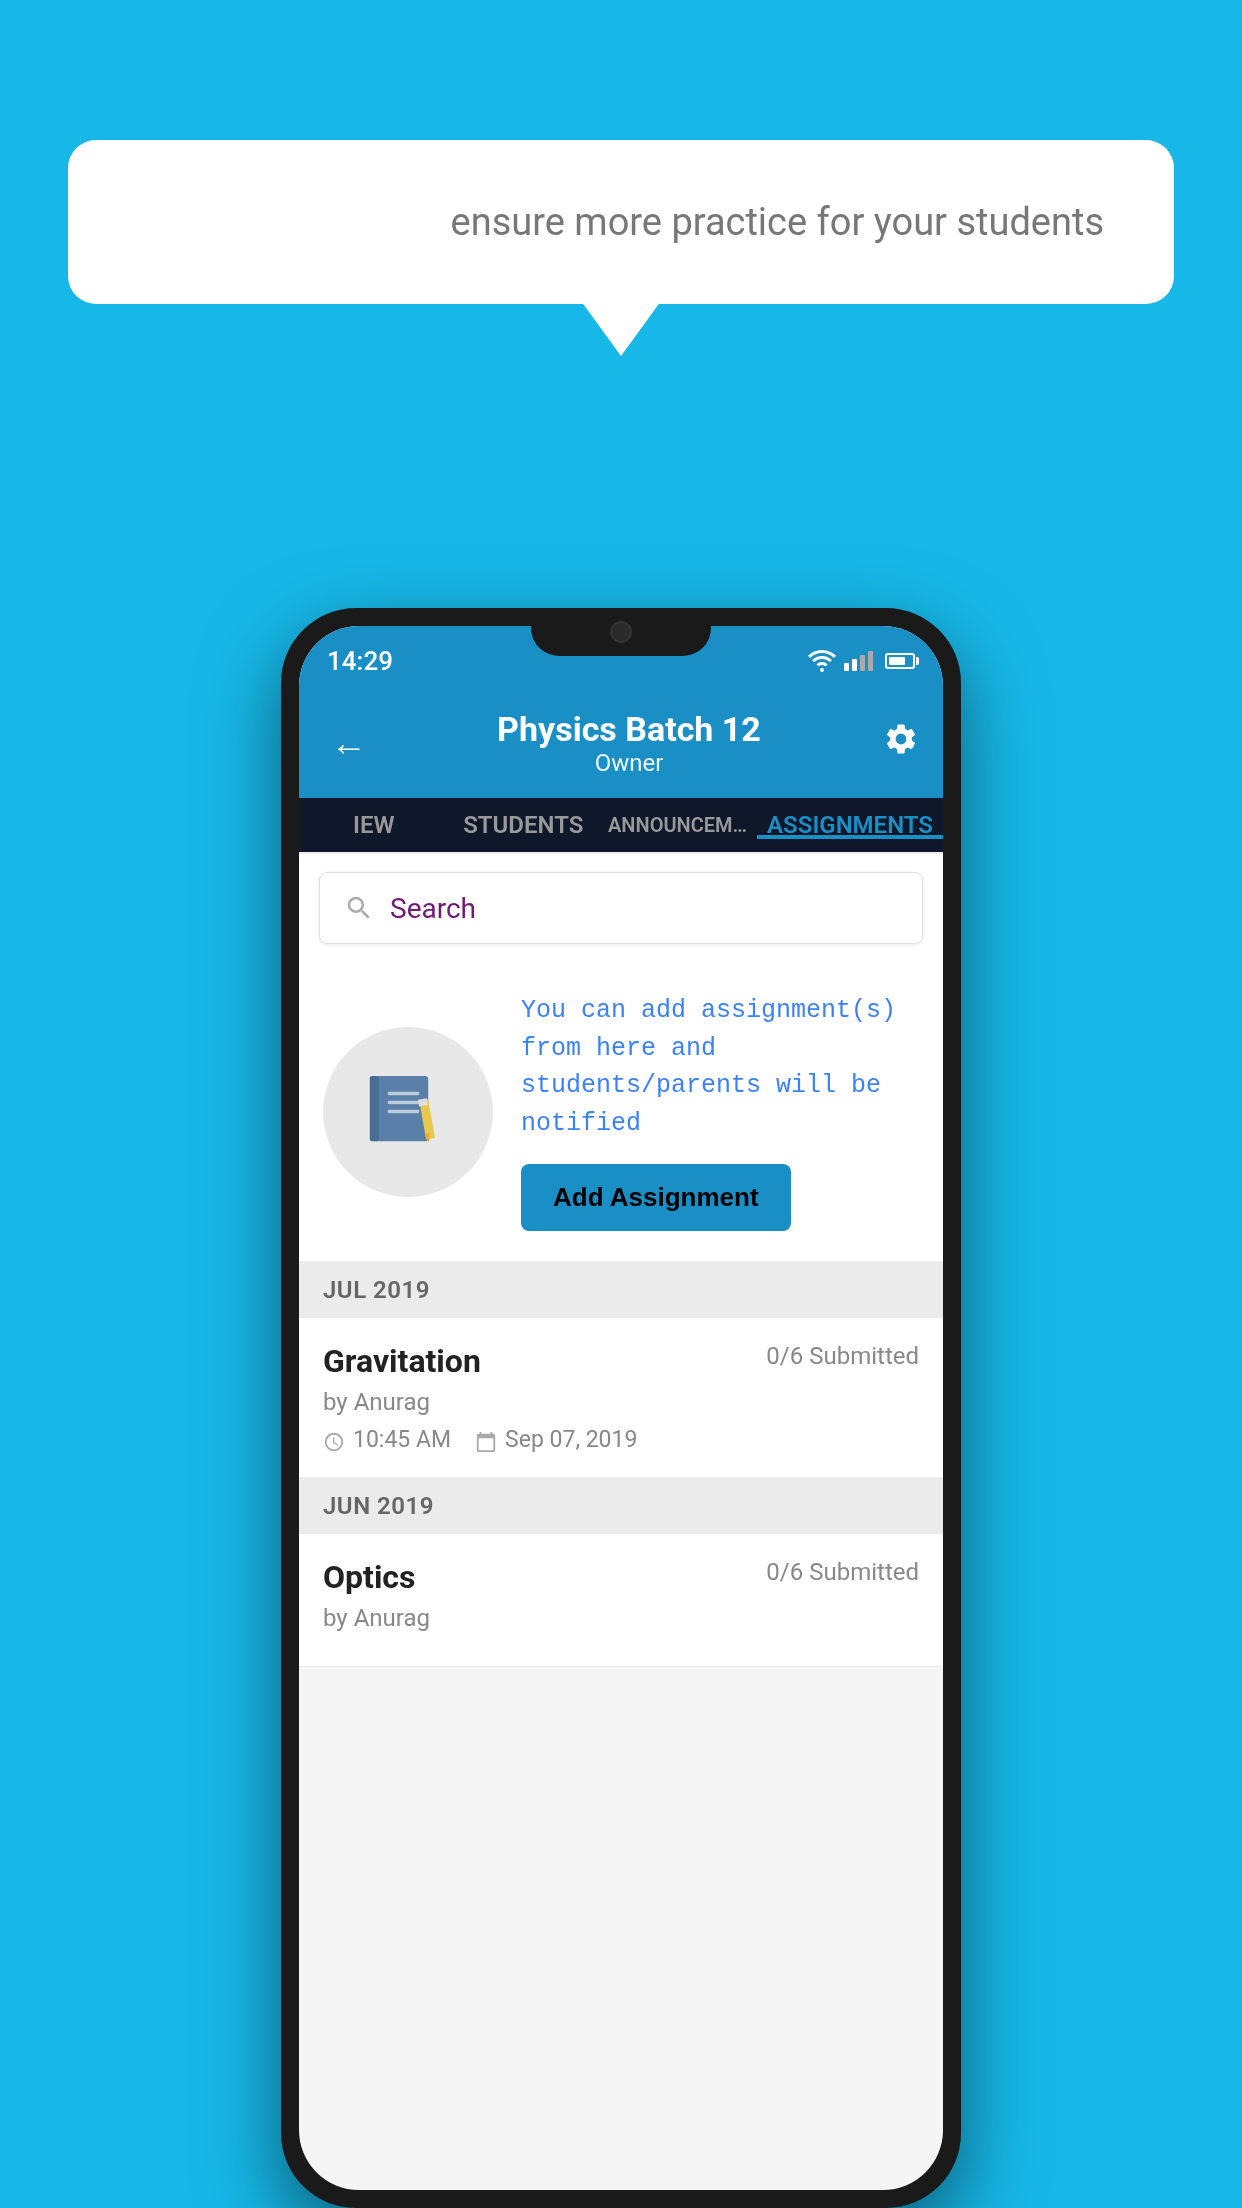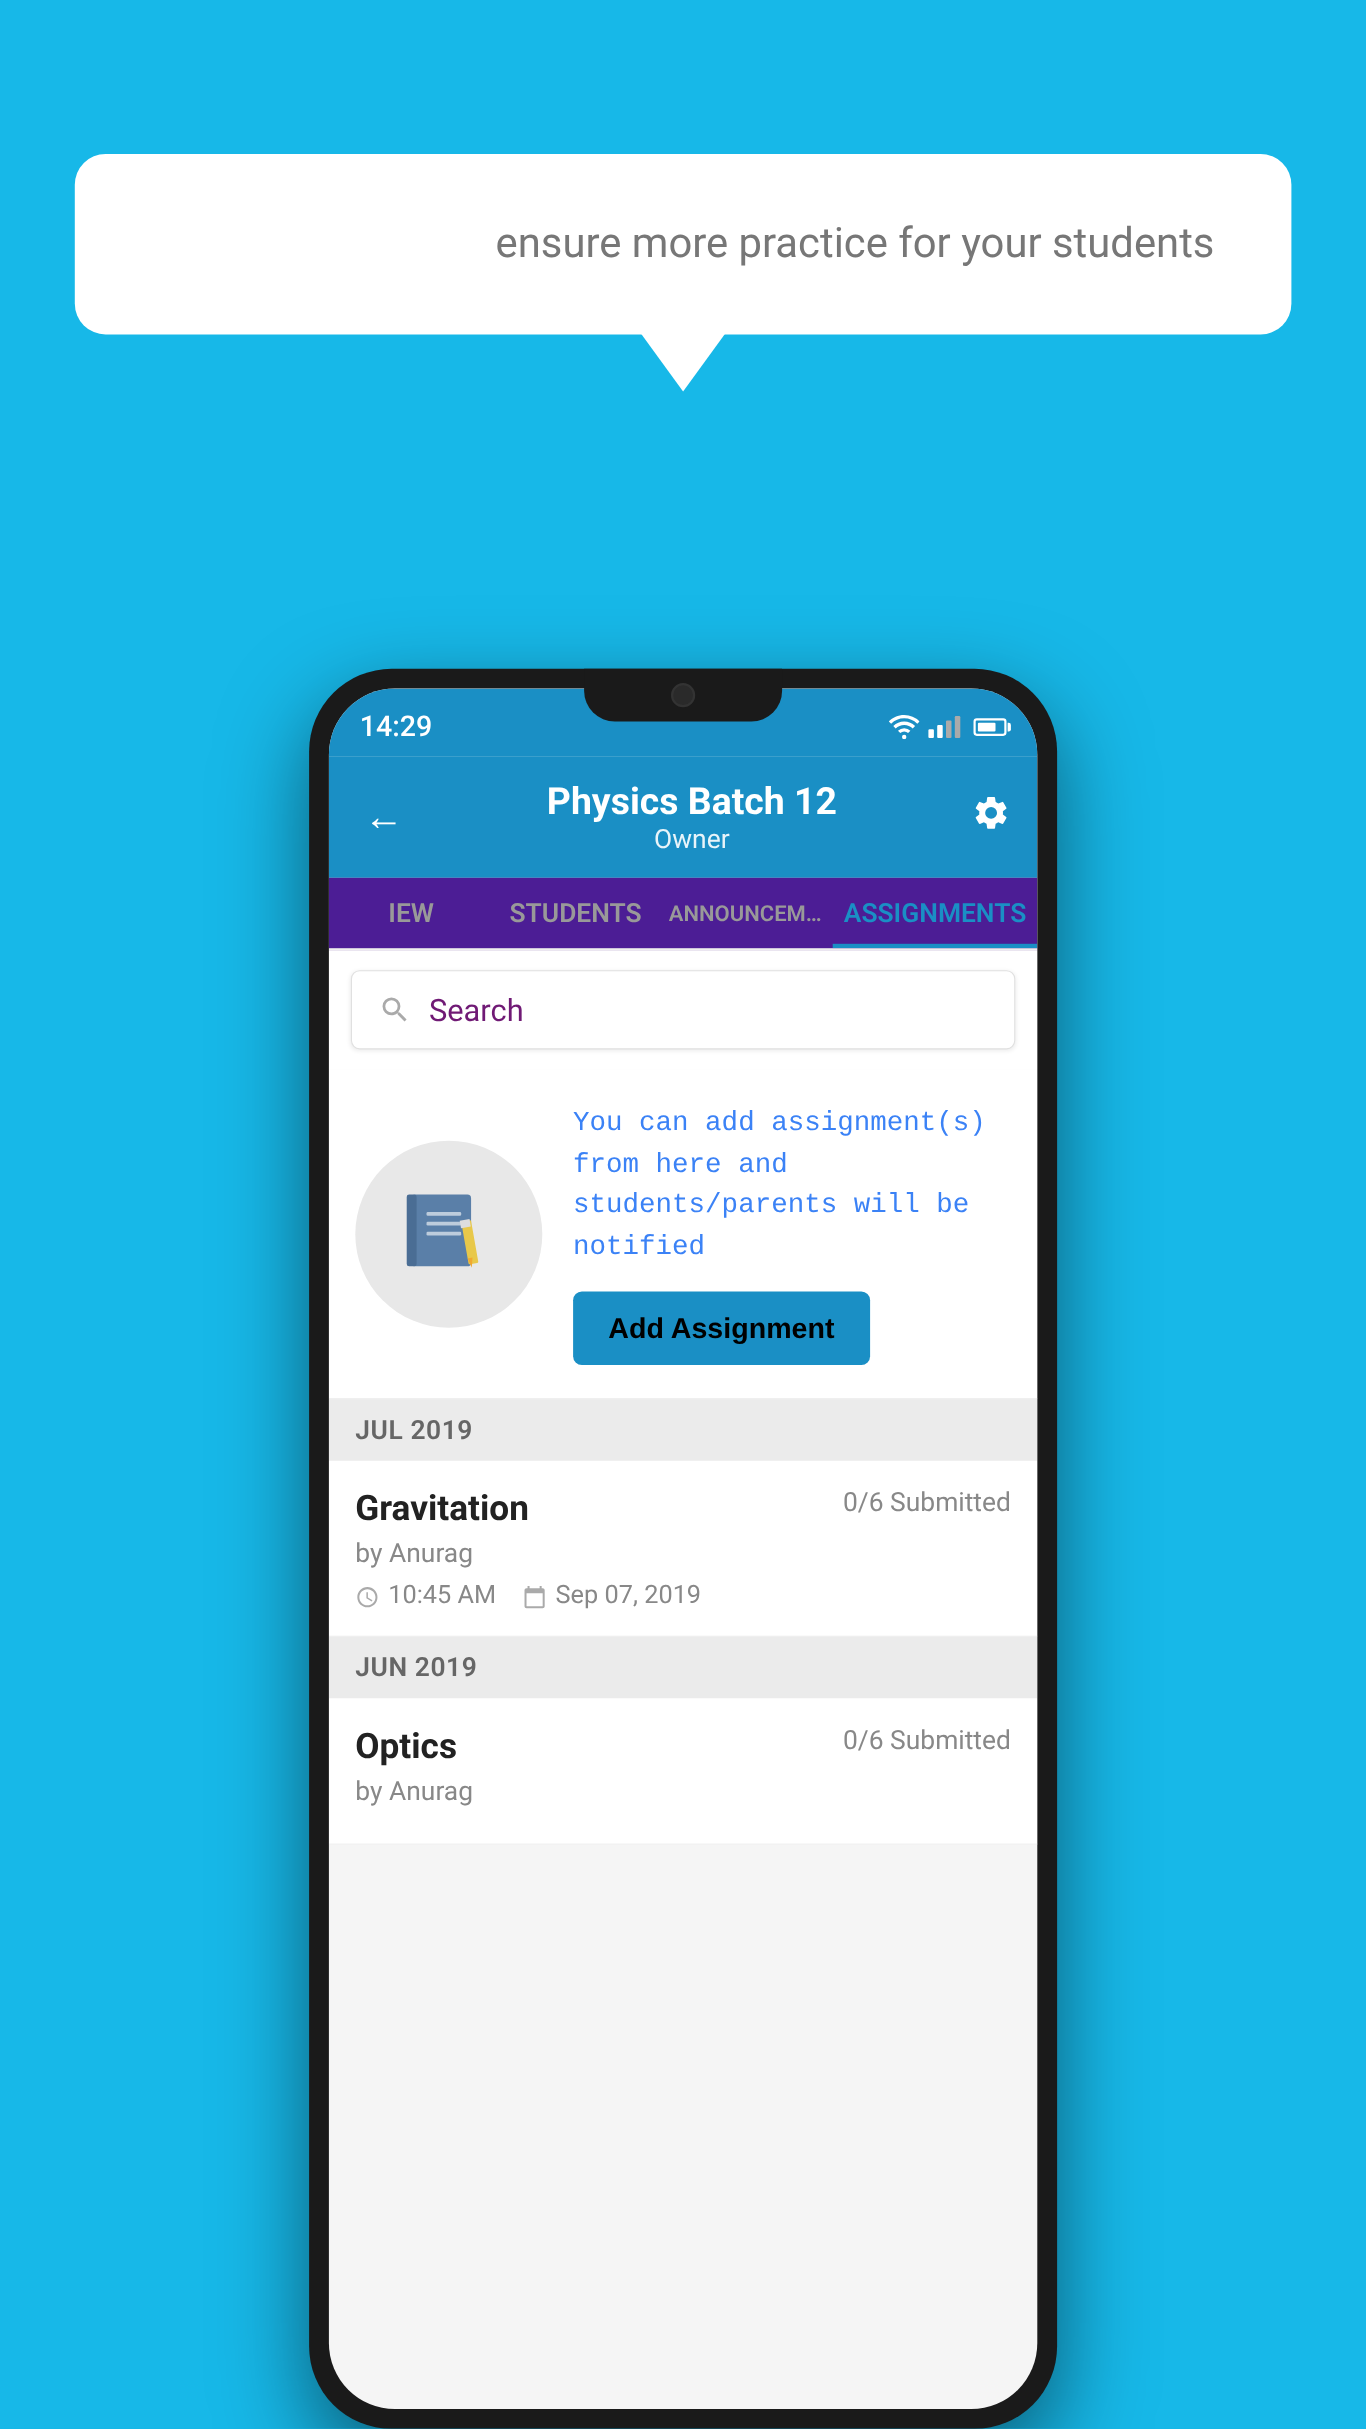--- a/index.html
+++ b/index.html
@@ -213,25 +213,26 @@
     }
 
     .settings-icon {
       color: white;
       font-size: 34px;
       cursor: pointer;
     }
 
     
     .tabs-container {
-      background: #4c1d95;
+      background: #0f172a;
       display: flex;
       border-bottom: 2px solid #eee;
-      height: 66px;
+      height: 56px;
       overflow: hidden;
+      align-items: center;
     }
 
     .tab {
       flex: 1;
       display: flex;
       align-items: center;
       justify-content: center;
       font-size: 24px;
       font-weight: 600;
       color: #999;

